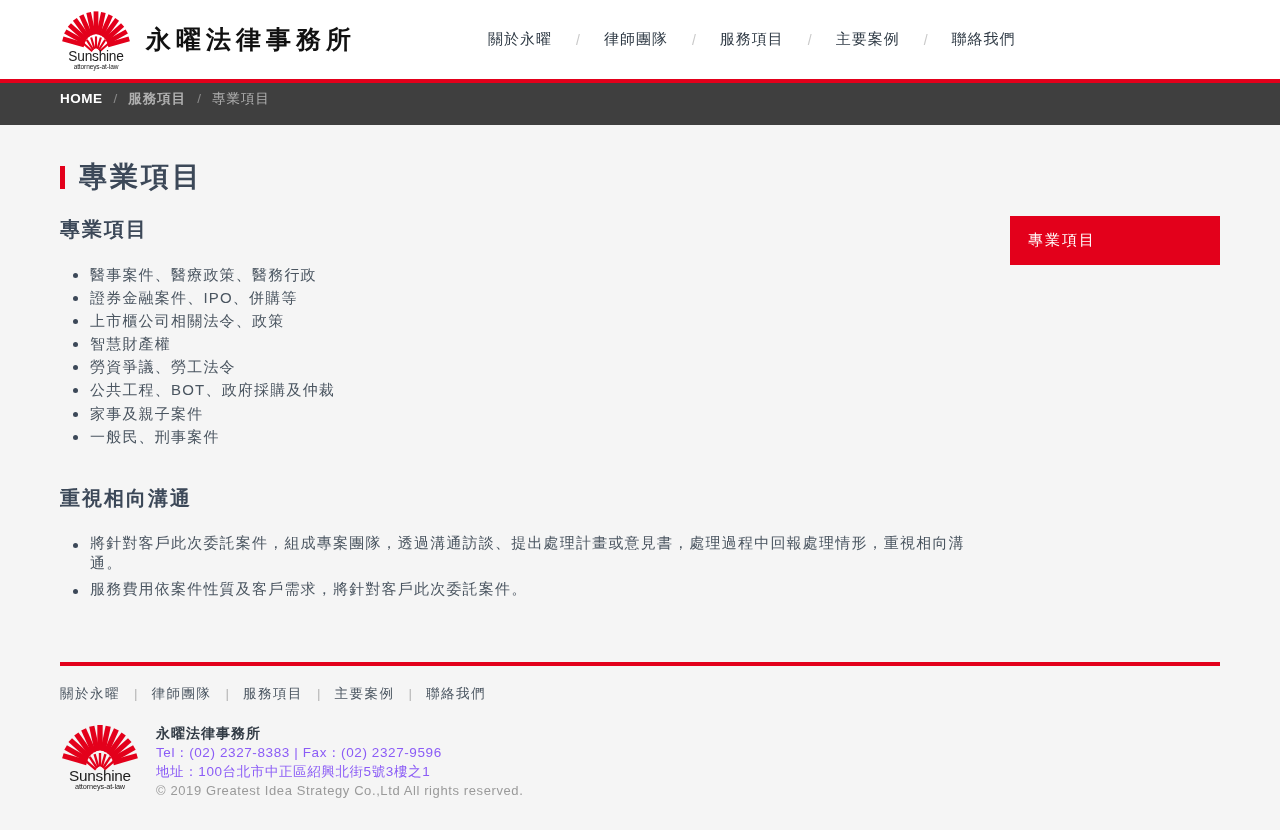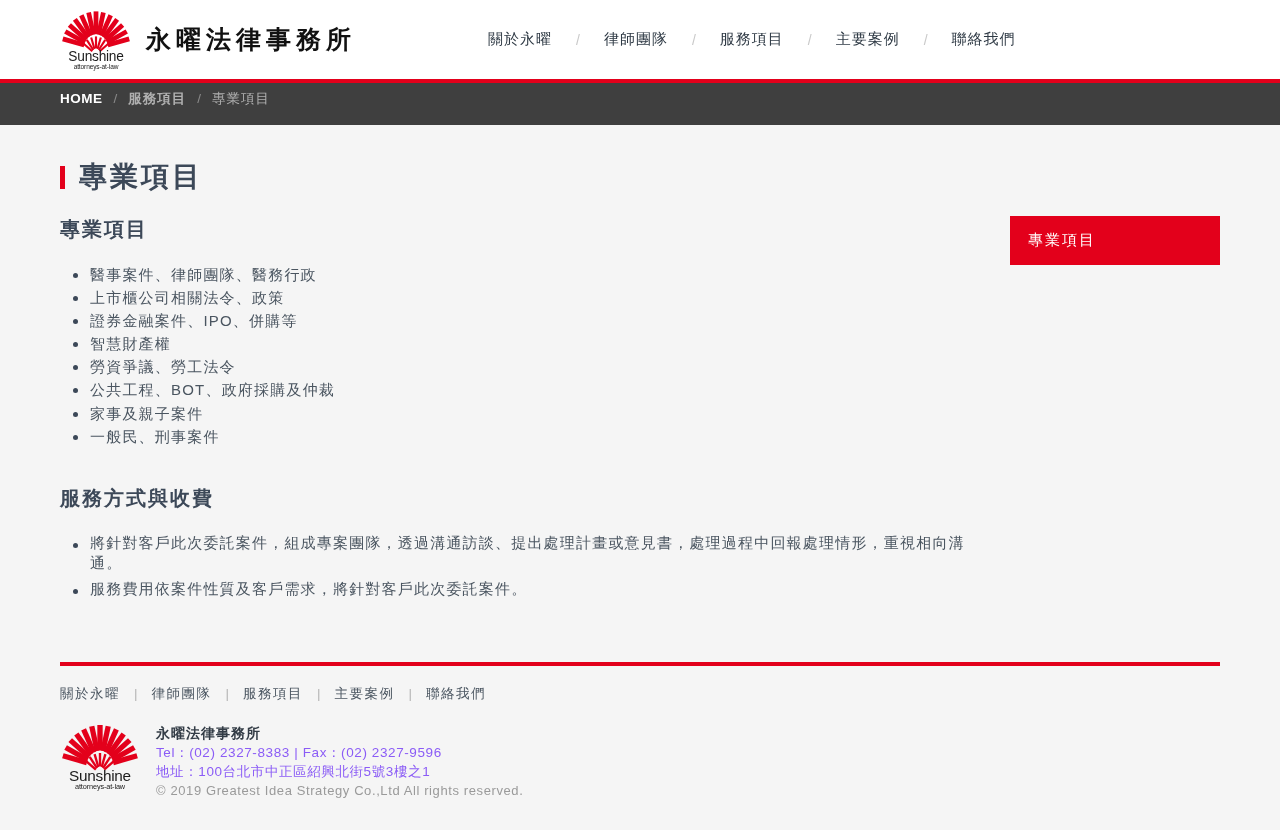--- a/index.html
+++ b/index.html
@@ -333,31 +333,31 @@
     <span class="page-title-text">專業項目</span>
   </h1>
 </div>
 
 <div class="content-wrap">
 
   <div class="content-main">
 
     <h2 class="section-h">專業項目</h2>
     <ul class="bullets">
-      <li>醫事案件、律師團隊、醫務行政</li>
+      <li>醫事案件、醫療政策、醫務行政</li>
+      <li>證券金融案件、IPO、併購等</li>
       <li>上市櫃公司相關法令、政策</li>
-      <li>證券金融案件、IPO、併購等</li>
       <li>智慧財產權</li>
       <li>勞資爭議、勞工法令</li>
       <li>公共工程、BOT、政府採購及仲裁</li>
       <li>家事及親子案件</li>
       <li>一般民、刑事案件</li>
     </ul>
 
-    <h2 class="section-h second">服務方式與收費</h2>
+    <h2 class="section-h second">重視相向溝通</h2>
     <ul class="bullets spaced">
       <li>將針對客戶此次委託案件，組成專案團隊，透過溝通訪談、提出處理計畫或意見書，處理過程中回報處理情形，重視相向溝通。</li>
       <li>服務費用依案件性質及客戶需求，將針對客戶此次委託案件。</li>
     </ul>
 
   </div>
 
   <div class="content-side">
     <a href="#" class="side-item">專業項目</a>
   </div>

